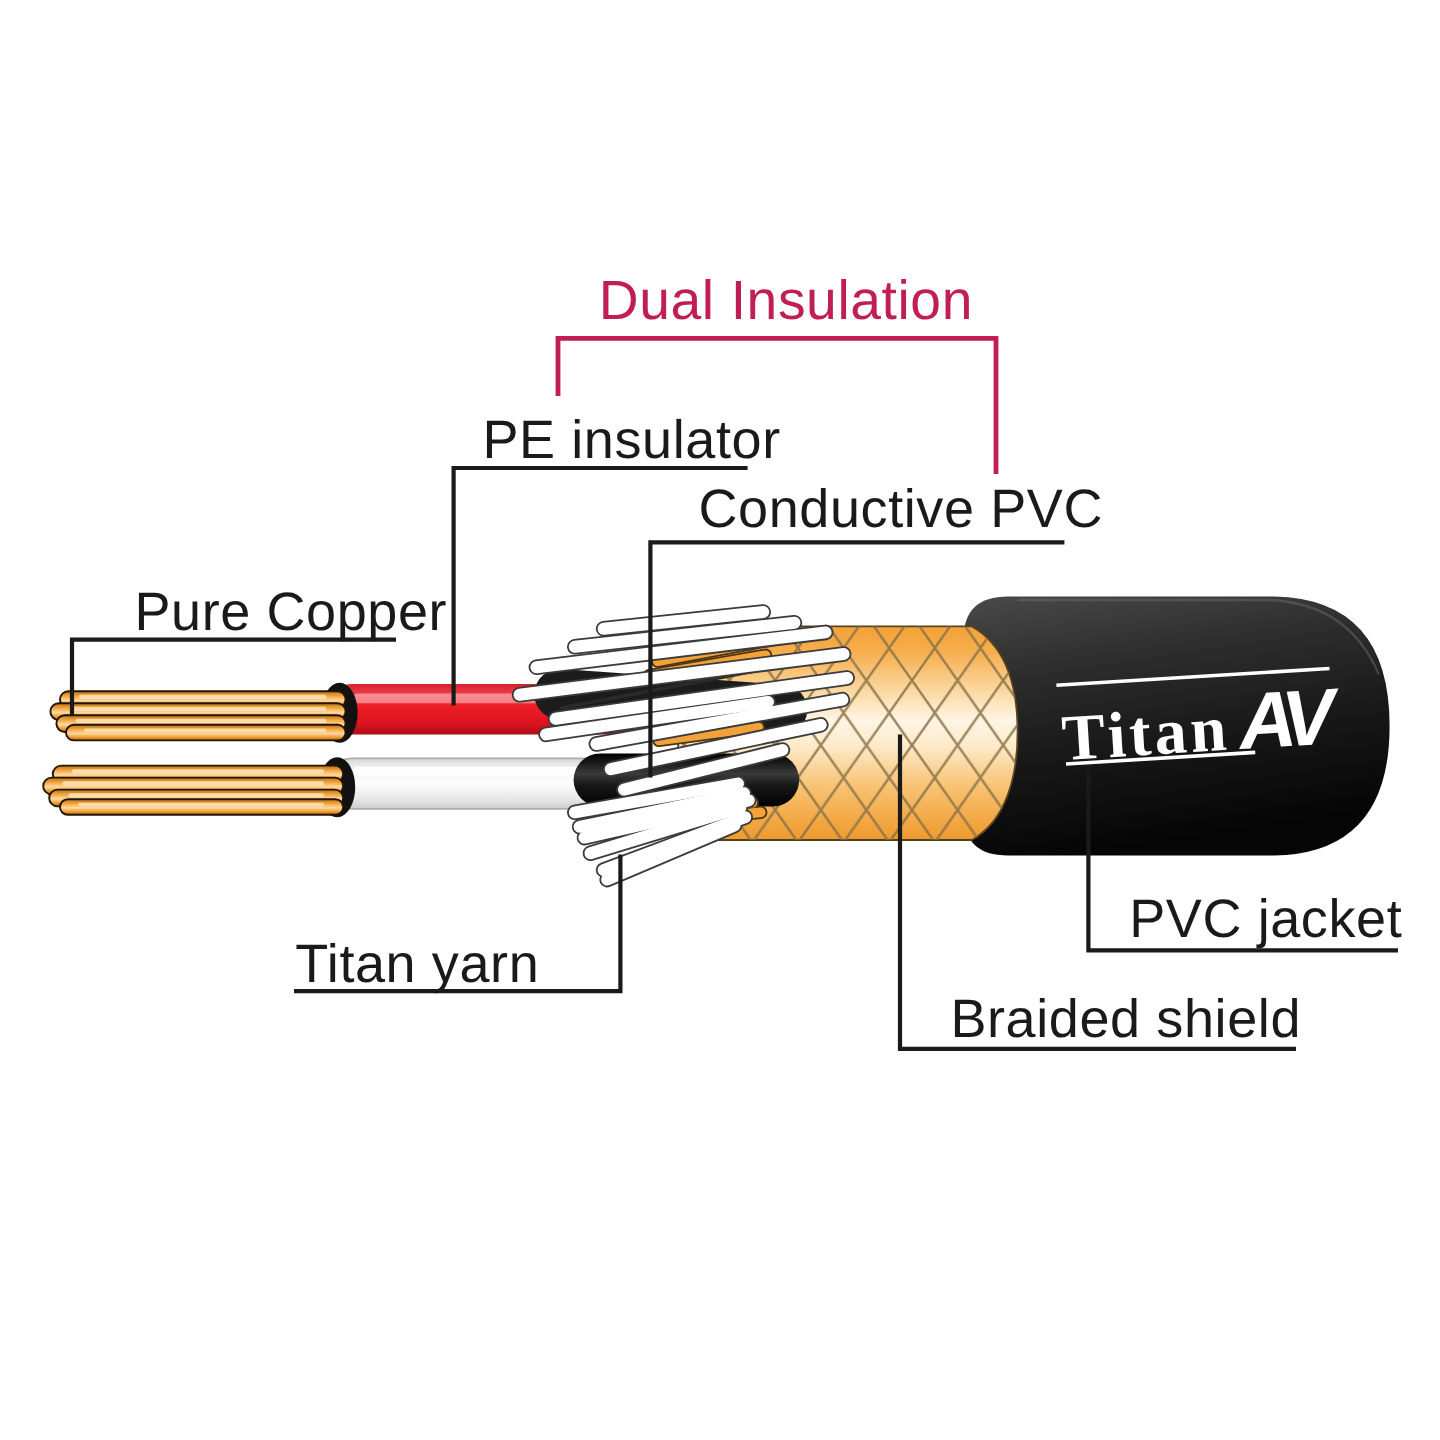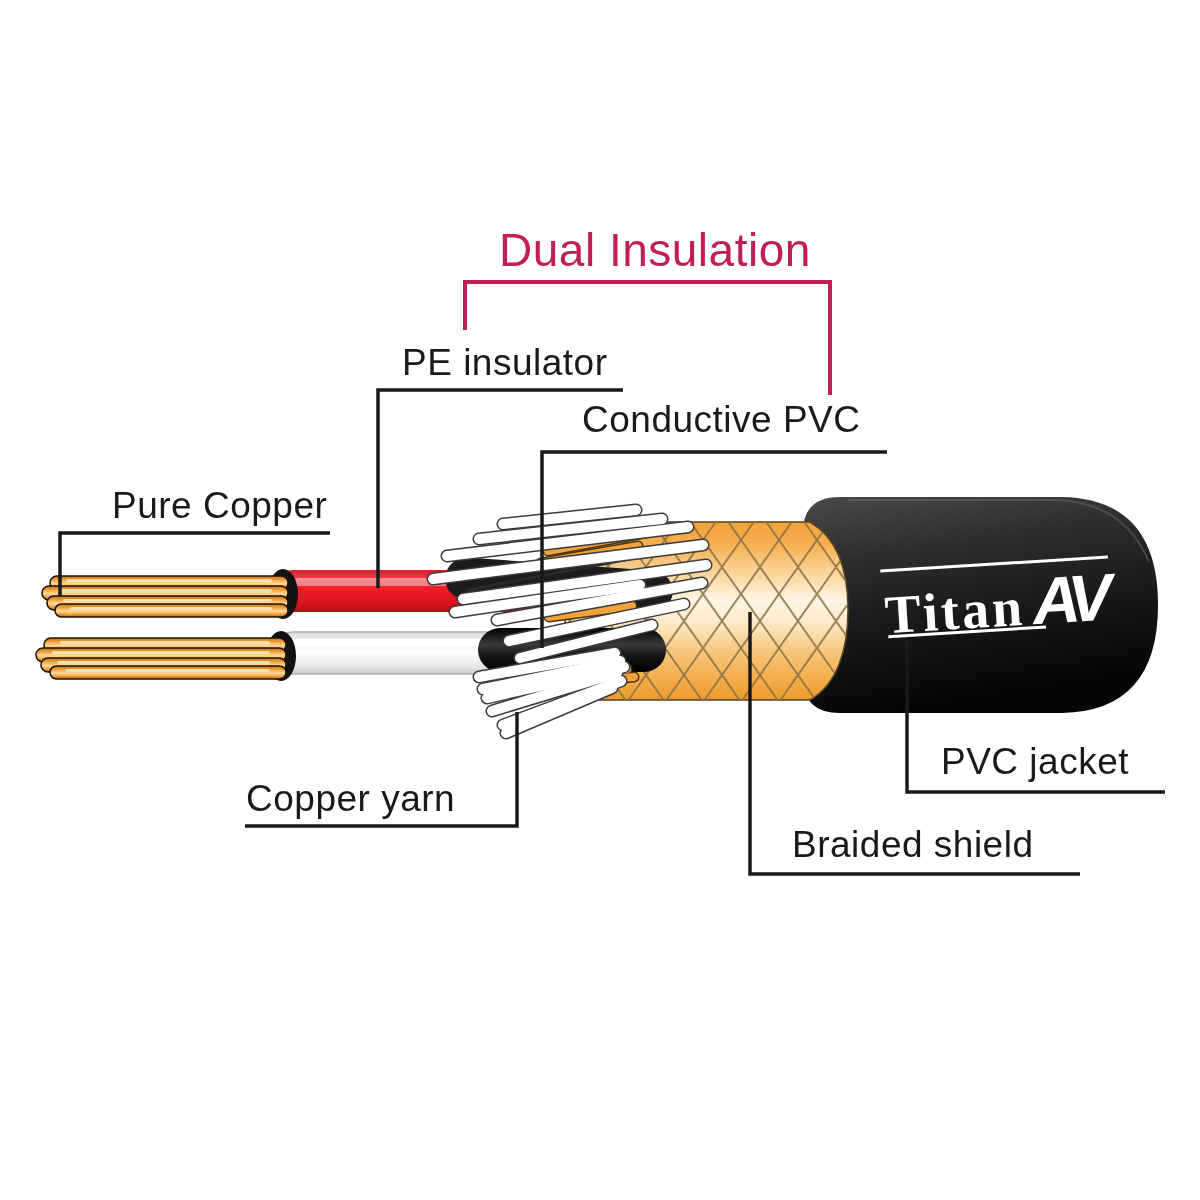--- a/index.html
+++ b/index.html
@@ -1,20 +1,20 @@
 <!DOCTYPE html>
 <html style="--accent: #C01E55; --ink: #1A1A1A; --copper: #F5A843; --braid-gold: #F7BA5C; --red-insulation: #EE1C25; --white-insulation: #F2F2F2; --jacket-black: #1E1E1E; --logo-white: #FFFFFF;"><head>
 <meta charset="utf-8">
 <style>
   html,body{margin:0;padding:0;background:#fff;}
   body{width:1200px;height:1200px;overflow:hidden;
        font-family:"Liberation Sans","DejaVu Sans",sans-serif;}
   .stage{position:relative;width:1200px;height:1200px;background:#fff;}
   .stage svg{position:absolute;left:0;top:0;}
-  .label{position:absolute;font-size:37px;font-weight:500;line-height:1;
+  .label{position:absolute;font-size:45px;font-weight:500;line-height:1;
          color:var(--ink,#1a1a1a);white-space:nowrap;letter-spacing:.5px;}
   .label.accent{color:var(--accent,#c01e55);font-size:46px;}
   
   .logo{position:absolute;left:876px;top:556px;width:256px;height:78px;
         transform:rotate(-3.5deg);color:var(--logo-white,#fff);}
   .logo .row{display:flex;align-items:baseline;padding-top:14px;padding-left:8px;}
   .logo .titan{font-family:"Liberation Serif","DejaVu Serif",serif;
                font-weight:700;font-size:54px;letter-spacing:3px;line-height:1;}
   .logo .av{font-family:"Liberation Sans",sans-serif;font-weight:700;font-style:italic;
             font-size:66px;letter-spacing:-7px;line-height:1;margin-left:8px;}
@@ -202,21 +202,21 @@
 </svg>
 
 <div class="label accent" style="left:499px;top:227px;">Dual Insulation</div>
 
 <div class="label" style="left:402px;top:344px;">PE insulator</div>
 
 <div class="label" style="left:582px;top:401px;">Conductive PVC</div>
 
 <div class="label" style="left:76px;top:487px;margin-left:36px;">Pure Copper</div>
 
-<div class="label" style="left:246px;top:780px;">Copper yarn</div>
+<div class="label" style="left:246px;top:780px;">Titan yarn</div>
 
 <div class="label" style="left:941px;top:743px;">PVC jacket</div>
 
 <div class="label" style="left:792px;top:826px;">Braided shield</div>
 
 <div class="logo">
   <div class="line-top"></div>
   <div class="row">
     <span class="titan">Titan</span>
     <span class="av">AV</span>

